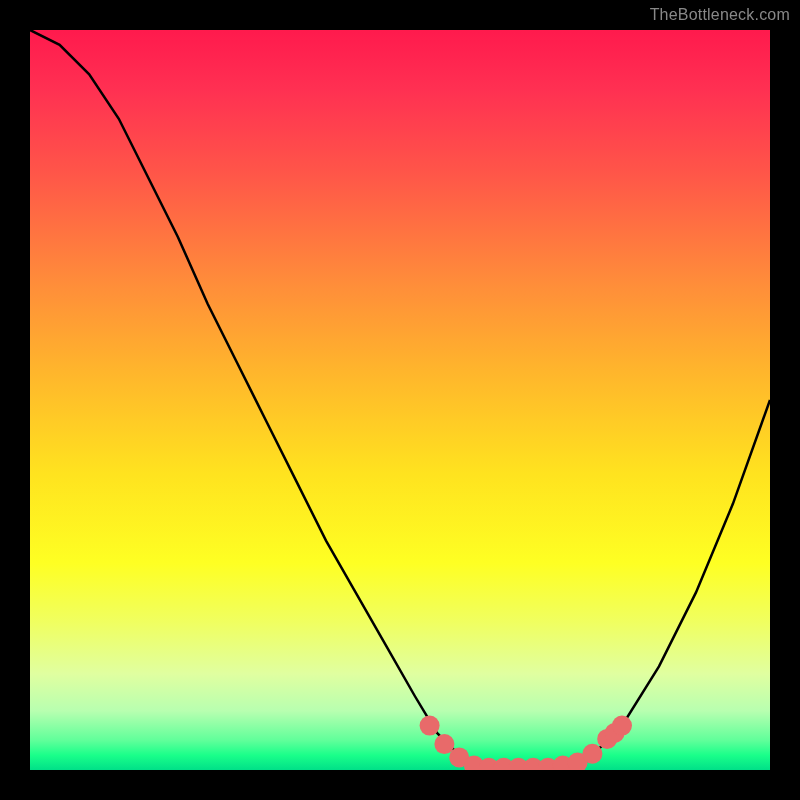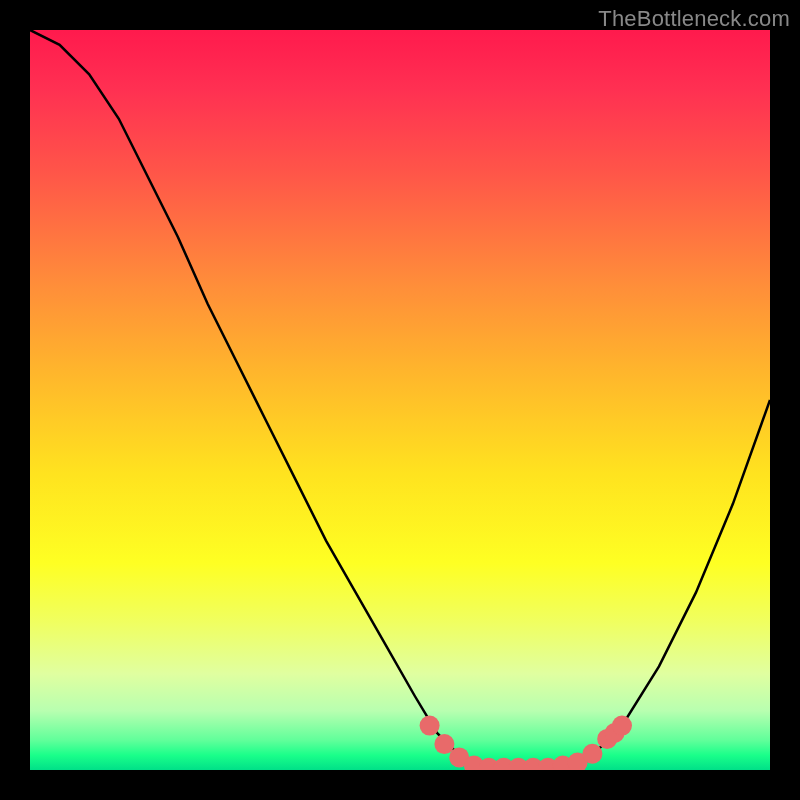--- a/index.html
+++ b/index.html
@@ -37,21 +37,21 @@
       #60ff9a 96%,
       #1aff8a 98%,
       #00e088 100%
     );
   }
   .watermark {
     position: absolute;
     top: 6px;
     right: 10px;
     color: #888;
-    font-size: 22px;
+    font-size: 16px;
     letter-spacing: 0.2px;
   }
   svg.overlay {
     position: absolute;
     left: 0;
     top: 0;
     width: 740px;
     height: 740px;
   }
 </style>

